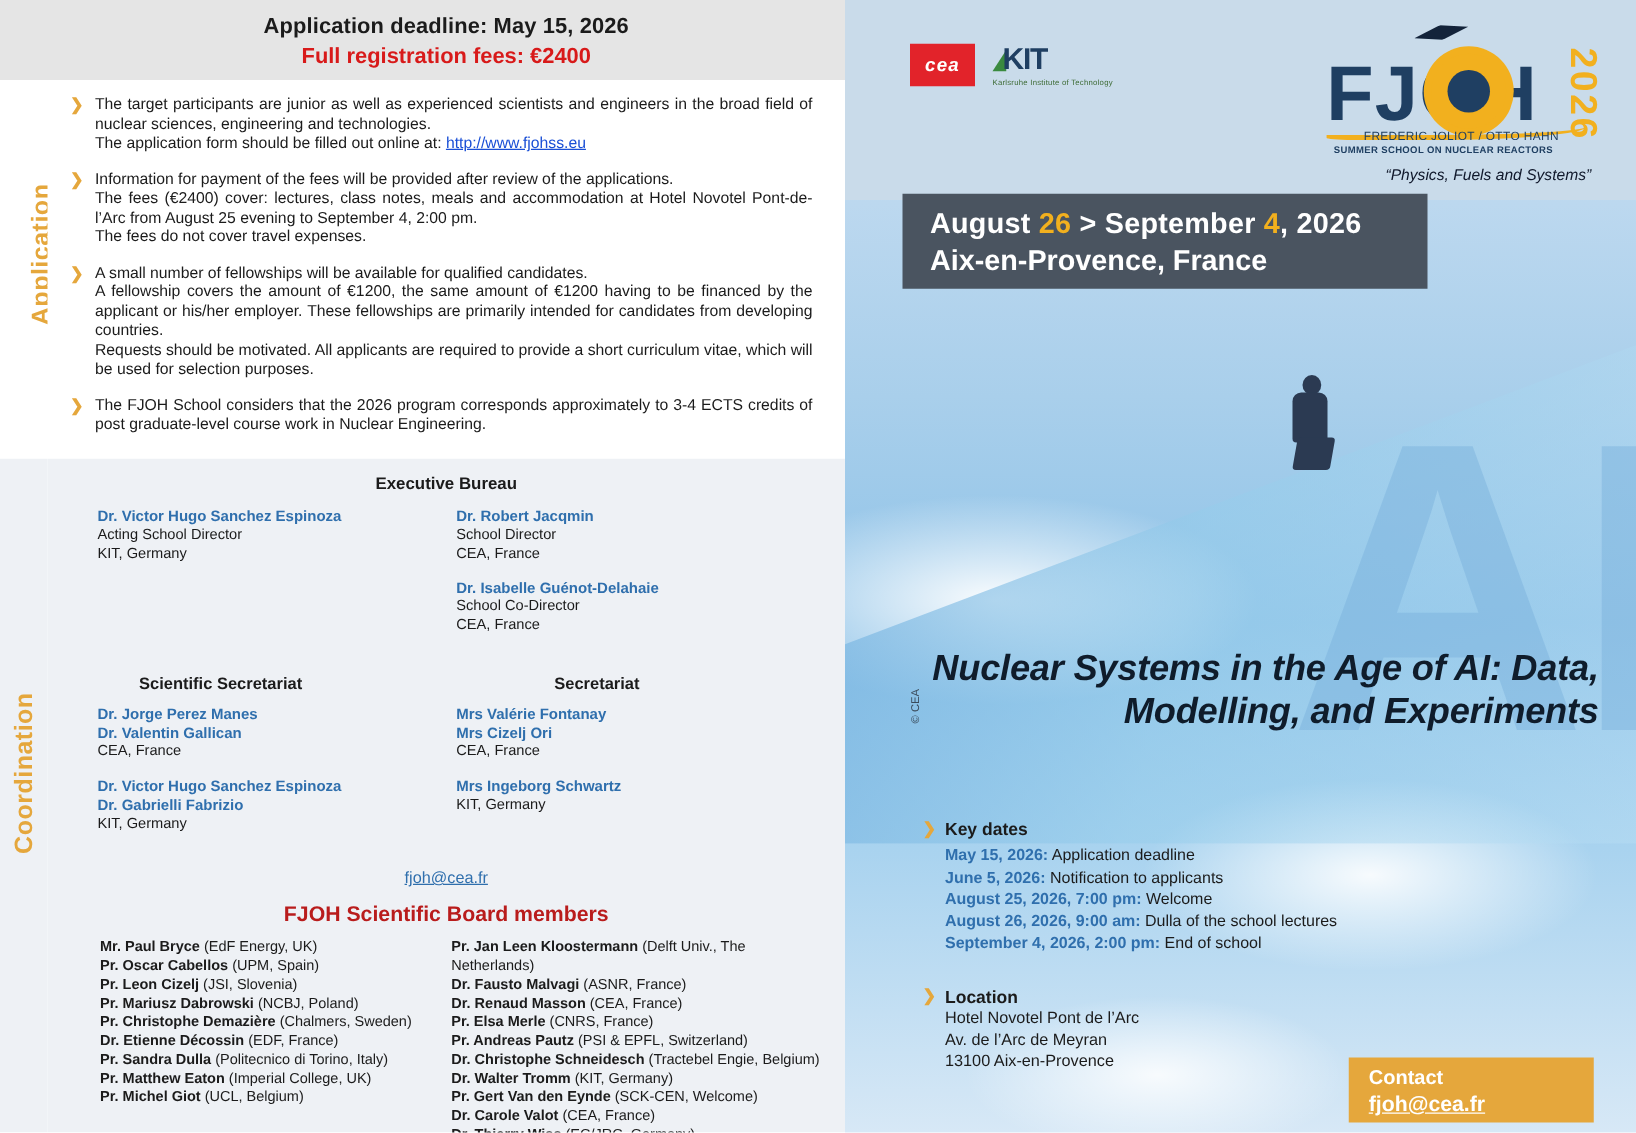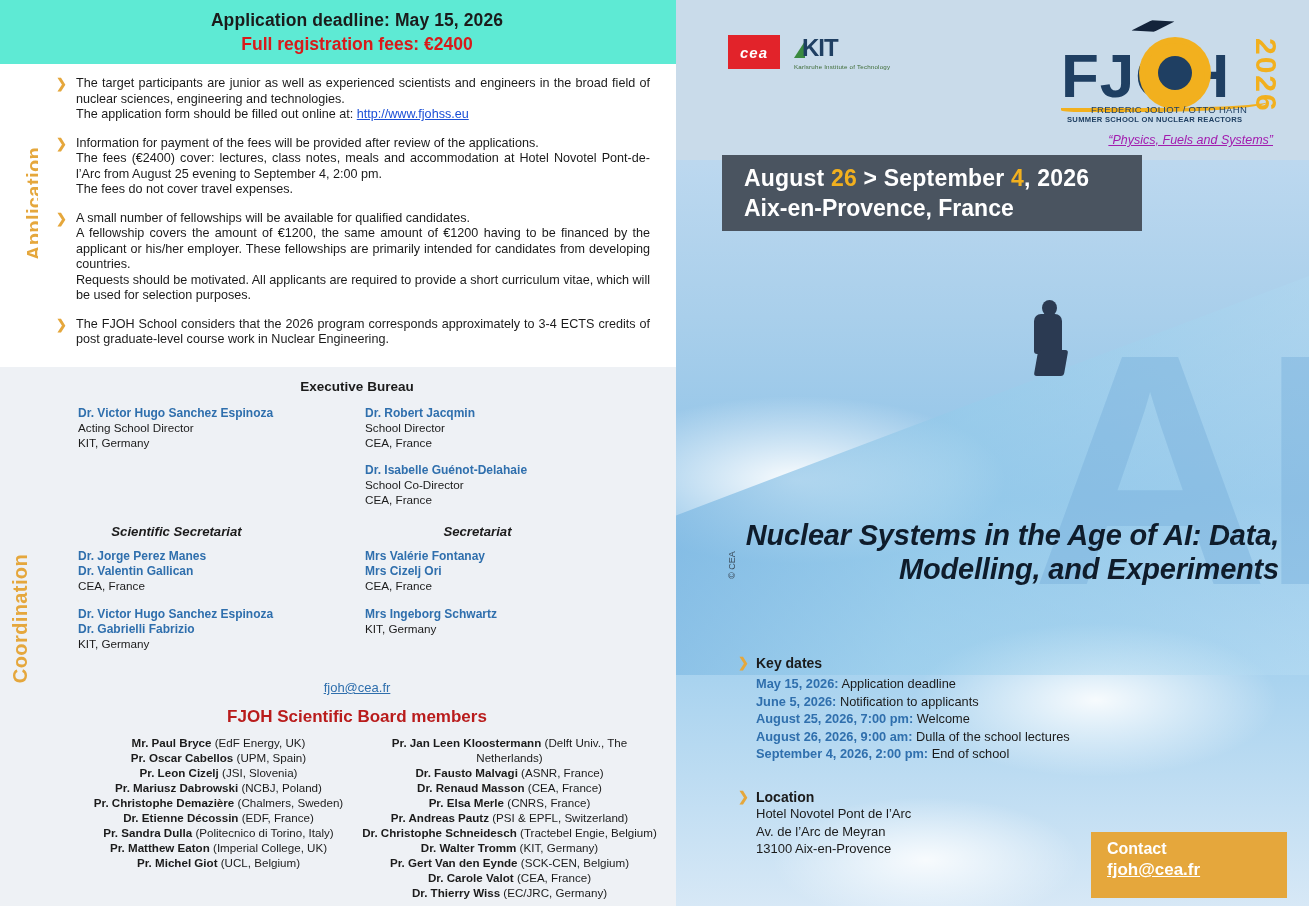--- a/index.html
+++ b/index.html
@@ -10,21 +10,21 @@
     background:#ffffff;
     overflow:hidden;
     position:relative;
   }
   .page { position:relative; width:1309px; height:906px; display:flex; }
 
   
   .left { width:676px; height:906px; position:relative; background:#ffffff; }
 
   .deadline-box {
-    height:64px; background:#5eead4;
+    height:64px; background:#e5e5e5;
     display:flex; flex-direction:column; align-items:center; justify-content:center;
     padding-left:38px;
   }
   .deadline-line1 { font-size:17.5px; font-weight:bold; color:#1b1b1b; letter-spacing:.1px; }
   .deadline-line2 { font-size:17.5px; font-weight:bold; color:#d81a1a; margin-top:3px; }
 
   .side-tab {
     position:absolute; left:0; top:64px; width:38px; height:303px;
     background:#ffffff;
   }
@@ -58,34 +58,34 @@
   .sec-title { text-align:center; font-size:13.5px; font-weight:bold; color:#1b1b1b; margin:4px 0 12px; }
   .two-col { display:flex; }
   .col { width:50%; }
   .name { font-size:12px; font-weight:bold; color:#2f6fad; line-height:15px; }
   .role { font-size:11.7px; color:#1b1b1b; line-height:14.5px; }
   .org  { font-size:11.7px; color:#1b1b1b; line-height:14.5px; }
   .blk { margin-bottom:13px; }
   .c-left { padding-left:22px; }
   .c-right { padding-left:8px; }
 
-  .subhead-row { display:flex; margin-top:4px;font-style:italic; }
+  .subhead-row { display:flex; margin-top:19px; }
   .subhead { font-size:13.2px; font-weight:bold; color:#1b1b1b; }
   .sh-l { width:50%; text-align:center; padding-right:60px;}
   .sh-r { width:50%; text-align:center; padding-right:60px;}
 
   .mail-link { text-align:center; margin-top:14px; }
   .mail-link a { font-size:13px; color:#2f6fad; text-decoration:underline; }
 
   .board-title { text-align:center; font-size:17px; font-weight:bold; color:#b91c1c; margin-top:11px; margin-bottom:8px;}
   .board-cols { display:flex; }
   .board-col { width:50%; }
   .bc-left { padding-left:24px; }
   .bc-right { padding-left:4px; }
-  .member { font-size:11.6px; line-height:15px; color:#1b1b1b;text-align:center; }
+  .member { font-size:11.6px; line-height:15px; color:#1b1b1b; }
   .member b { font-weight:bold; }
   .member span.aff { font-weight:normal; }
 
   
   .right { width:633px; height:906px; position:relative; background:#c9dcee; overflow:hidden; }
 
   .sky {
     position:absolute; left:0; top:0; width:633px; height:906px;
     background:
       radial-gradient(ellipse 300px 120px at 120px 480px, rgba(255,255,255,.95), rgba(255,255,255,0) 70%),
@@ -145,21 +145,21 @@
   .fjoh-year {
     position:absolute; right:-2px; top:16px; font-size:30px; font-weight:bold; color:#f2b01e;
     writing-mode:vertical-rl; letter-spacing:2px;
   }
   .fjoh-sub1 { position:absolute; left:6px; top:82px; font-size:9.5px; font-weight:normal; color:#1f3f62; letter-spacing:.3px;padding-left:24px;}
   .fjoh-sub2 { position:absolute; left:6px; top:93px; font-size:7.6px; font-weight:bold; color:#1f3f62; letter-spacing:.3px;}
   .fjoh-swoosh {
     position:absolute; left:0; top:72px; width:208px; height:18px;
     border-bottom:4px solid #f2b01e; border-radius:0 0 60% 10%;
   }
-  .tagline { position:absolute; right:36px; top:133px; font-size:12.5px; color:#a21caf; font-style:italic;text-decoration:underline; }
+  .tagline { position:absolute; right:36px; top:133px; font-size:12.5px; color:#0f172a; font-style:italic; }
 
   .date-box {
     position:absolute; left:46px; top:155px; width:420px; height:76px;
     background:#4a5460; padding:10px 0 0 22px;
   }
   .date-l1 { font-size:23px; font-weight:bold; color:#ffffff; letter-spacing:.2px;}
   .date-l1 .accent { color:#f2b01e; }
   .date-l2 { font-size:23px; font-weight:bold; color:#ffffff; margin-top:3px; }
 
   .maintitle {
@@ -175,21 +175,21 @@
   .kd-chev { color:#e5a73c; font-weight:bold; font-size:13px; width:18px; }
   .kd-title { font-size:14px; font-weight:bold; color:#1b1b1b; }
   .kd-list { margin-left:18px; margin-top:4px; }
   .kd-item { font-size:12.8px; line-height:17.5px; color:#1b1b1b; }
   .kd-item b { color:#2f6fad; font-weight:bold; }
 
   .location { position:absolute; left:62px; top:789px; width:430px; }
   .loc-line { font-size:13px; line-height:17.5px; color:#1b1b1b; margin-left:18px; }
 
   .contact-box {
-    position:absolute; right:22px; bottom:8px; width:196px; height:66px;
+    position:absolute; right:34px; bottom:8px; width:196px; height:52px;
     background:#e5a73c; padding:8px 0 0 16px;margin-left:15px;
   }
   .contact-t { font-size:16px; font-weight:bold; color:#ffffff; }
   .contact-m { font-size:17px; font-weight:bold; color:#ffffff; text-decoration:underline; margin-top:2px;}
 </style>
 </head>
 <body>
 
 <div class="page">
 
@@ -320,21 +320,21 @@
           <div class="member"><b>Pr. Michel Giot</b> <span class="aff">(UCL, Belgium)</span></div>
         </div>
         <div class="board-col bc-right">
           <div class="member"><b>Pr. Jan Leen Kloostermann</b> <span class="aff">(Delft Univ., The Netherlands)</span></div>
           <div class="member"><b>Dr. Fausto Malvagi</b> <span class="aff">(ASNR, France)</span></div>
           <div class="member"><b>Dr. Renaud Masson</b> <span class="aff">(CEA, France)</span></div>
           <div class="member"><b>Pr. Elsa Merle</b> <span class="aff">(CNRS, France)</span></div>
           <div class="member"><b>Pr. Andreas Pautz</b> <span class="aff">(PSI &amp; EPFL, Switzerland)</span></div>
           <div class="member"><b>Dr. Christophe Schneidesch</b> <span class="aff">(Tractebel Engie, Belgium)</span></div>
           <div class="member"><b>Dr. Walter Tromm</b> <span class="aff">(KIT, Germany)</span></div>
-          <div class="member"><b>Pr. Gert Van den Eynde</b> <span class="aff">(SCK-CEN, Belgium)</span></div>
+          <div class="member"><b>Pr. Gert Van den Eynde</b> <span class="aff">(SCK-CEN, Welcome)</span></div>
           <div class="member"><b>Dr. Carole Valot</b> <span class="aff">(CEA, France)</span></div>
           <div class="member"><b>Dr. Thierry Wiss</b> <span class="aff">(EC/JRC, Germany)</span></div>
         </div>
       </div>
 
     </div>
   </div>
 
   <div class="right">
     <div class="sky"></div>

